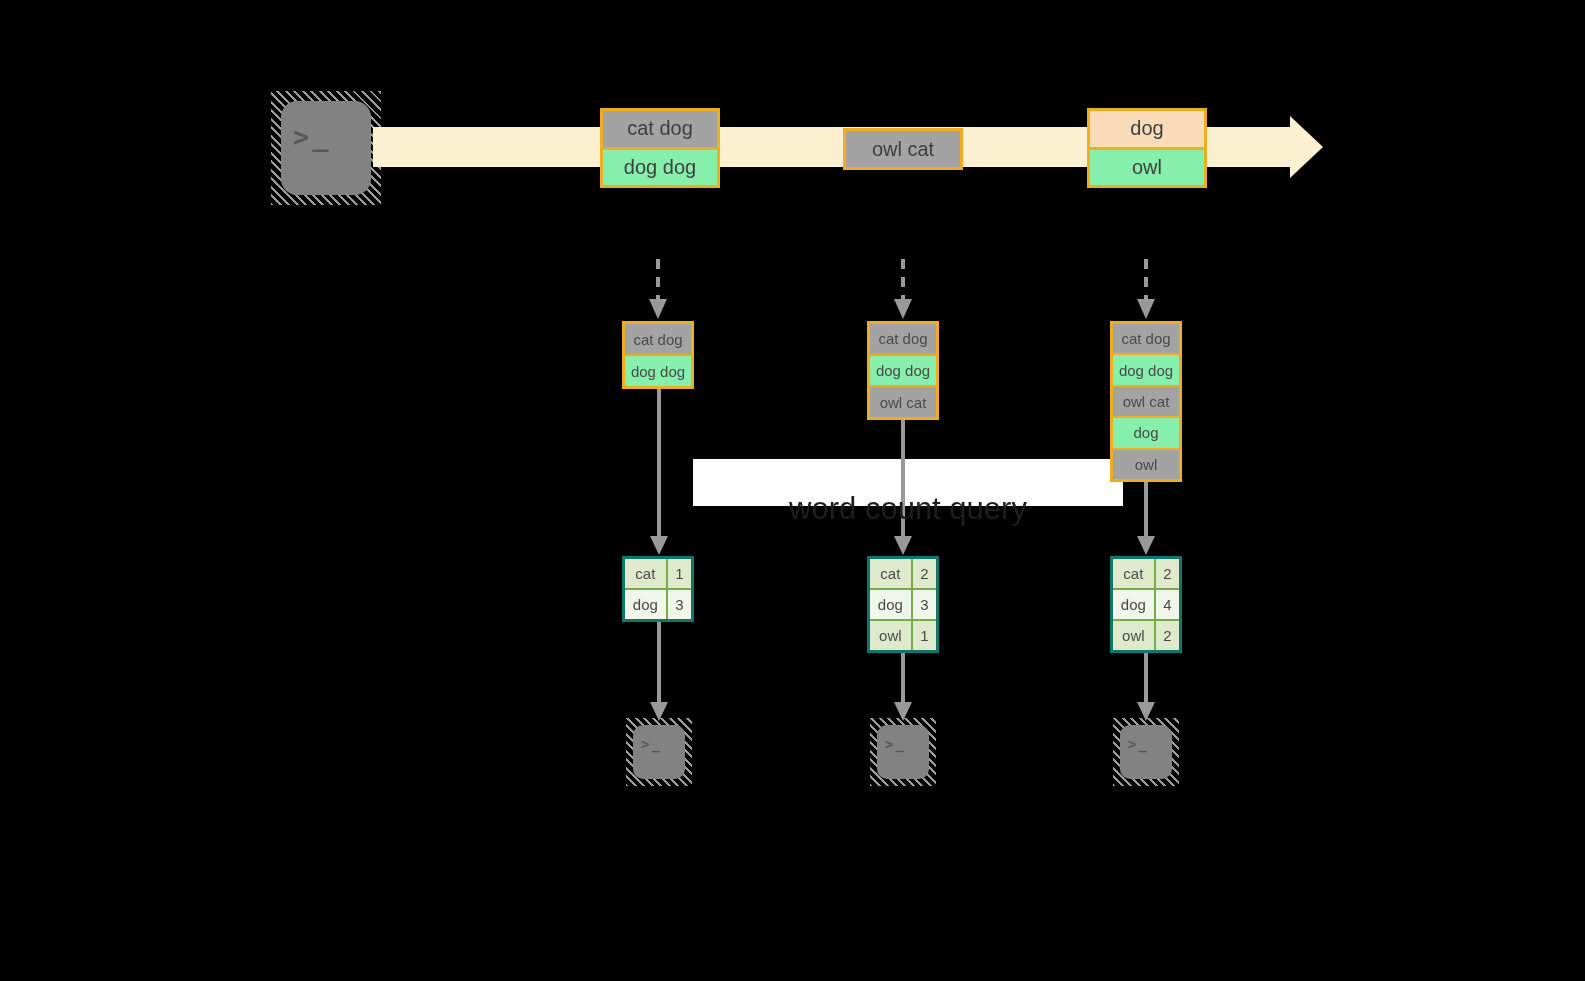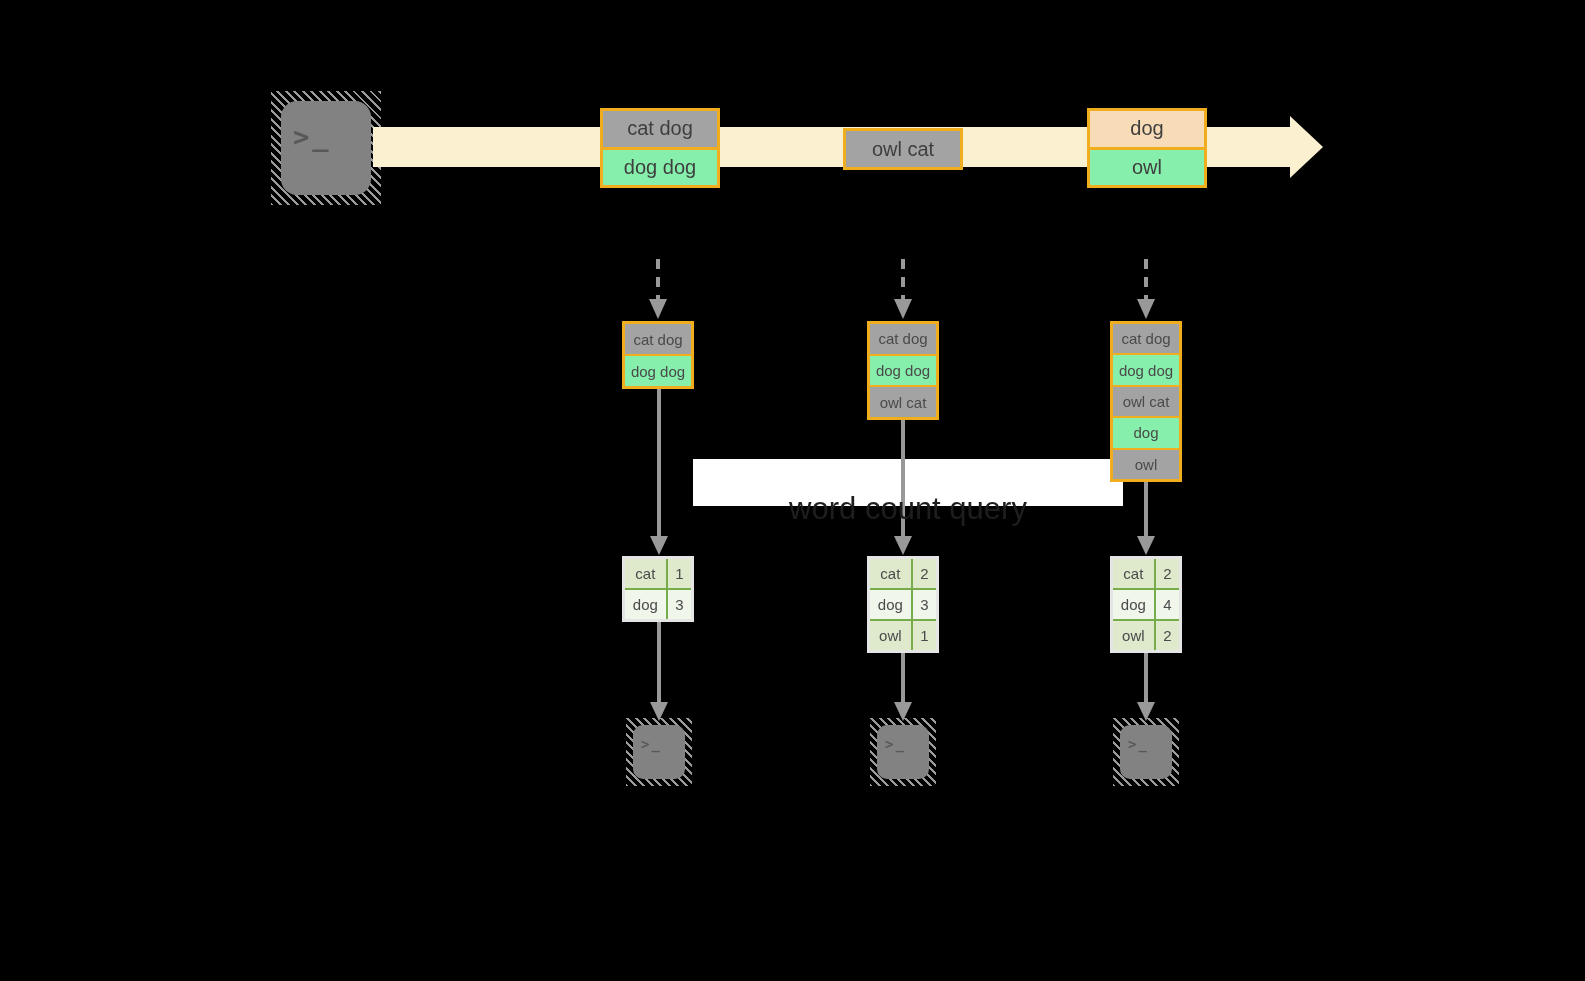--- a/index.html
+++ b/index.html
@@ -23,21 +23,21 @@
   .fill-lite{background:#86efac;}
 
   
   .stack{position:absolute;width:72px;border:3px solid #f0ad1e;box-sizing:border-box;
          background:#f0ad1e;display:flex;flex-direction:column;z-index:4;}
   .s-row{flex:1;display:flex;align-items:center;justify-content:center;
          font-size:15px;color:#4a4a4a;}
   .s-row + .s-row{margin-top:2px;}
 
   
-  .gtable{position:absolute;width:72px;border:3px solid #e5e5e5;box-sizing:border-box;
+  .gtable{position:absolute;width:72px;border:3px solid #0f766e;box-sizing:border-box;
           background:#76ad4a;display:flex;flex-direction:column;z-index:4;}
   .t-row{flex:1;display:flex;}
   .t-row + .t-row{margin-top:2px;}
   .t-word{flex:1.75;display:flex;align-items:center;justify-content:center;
           font-size:15px;color:#4a4a4a;}
   .t-count{flex:1;display:flex;align-items:center;justify-content:center;
            font-size:15px;color:#4a4a4a;margin-left:2px;}
   .grn-a{background:#dfeacd;}
   .grn-b{background:#f1f6eb;}
 

